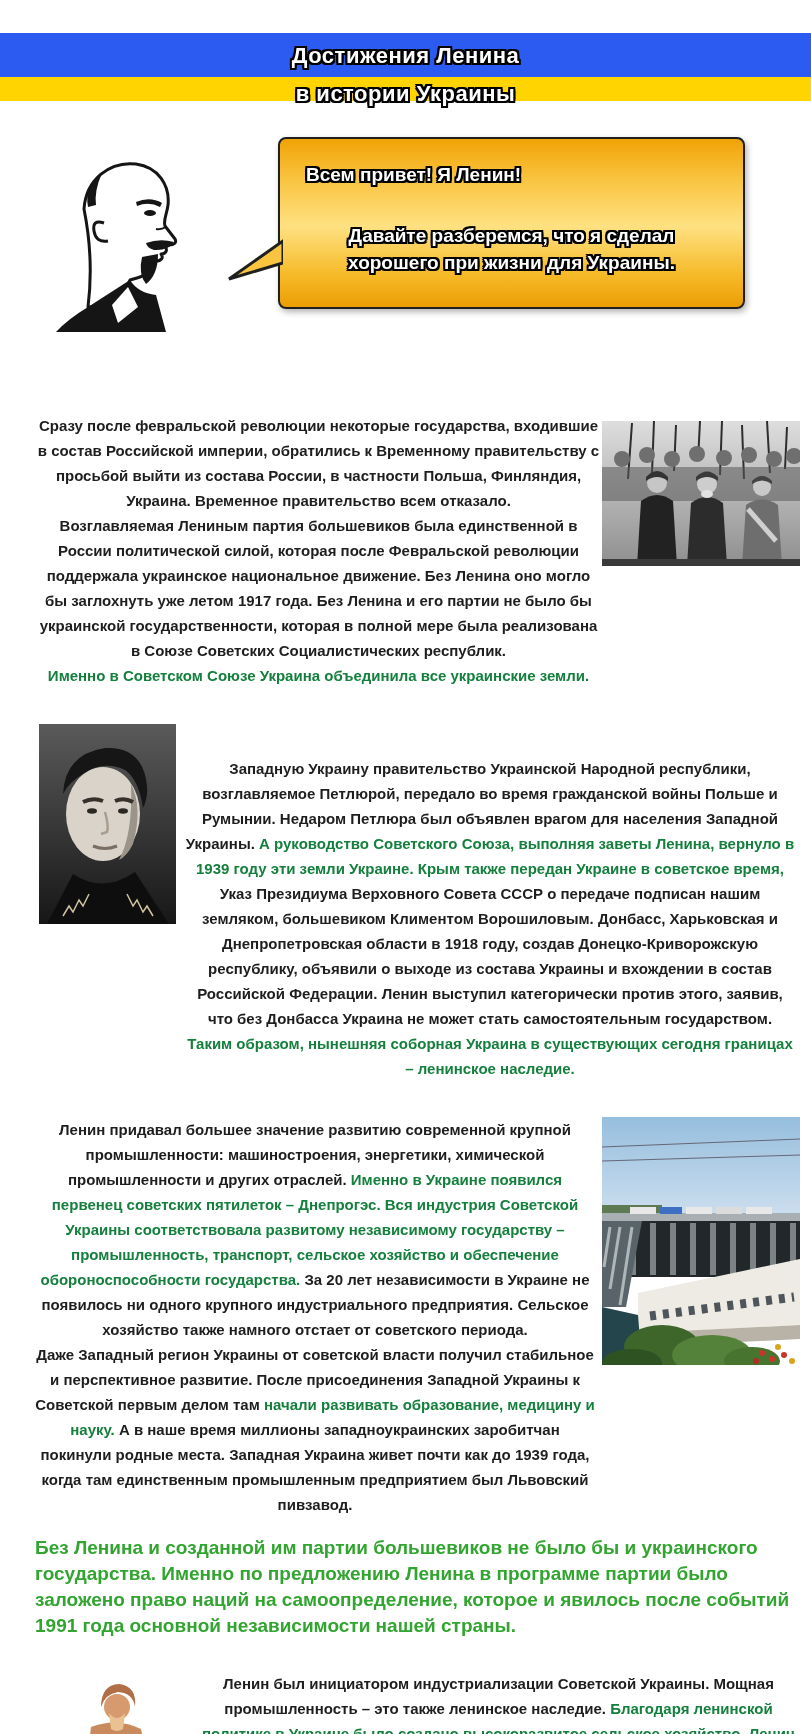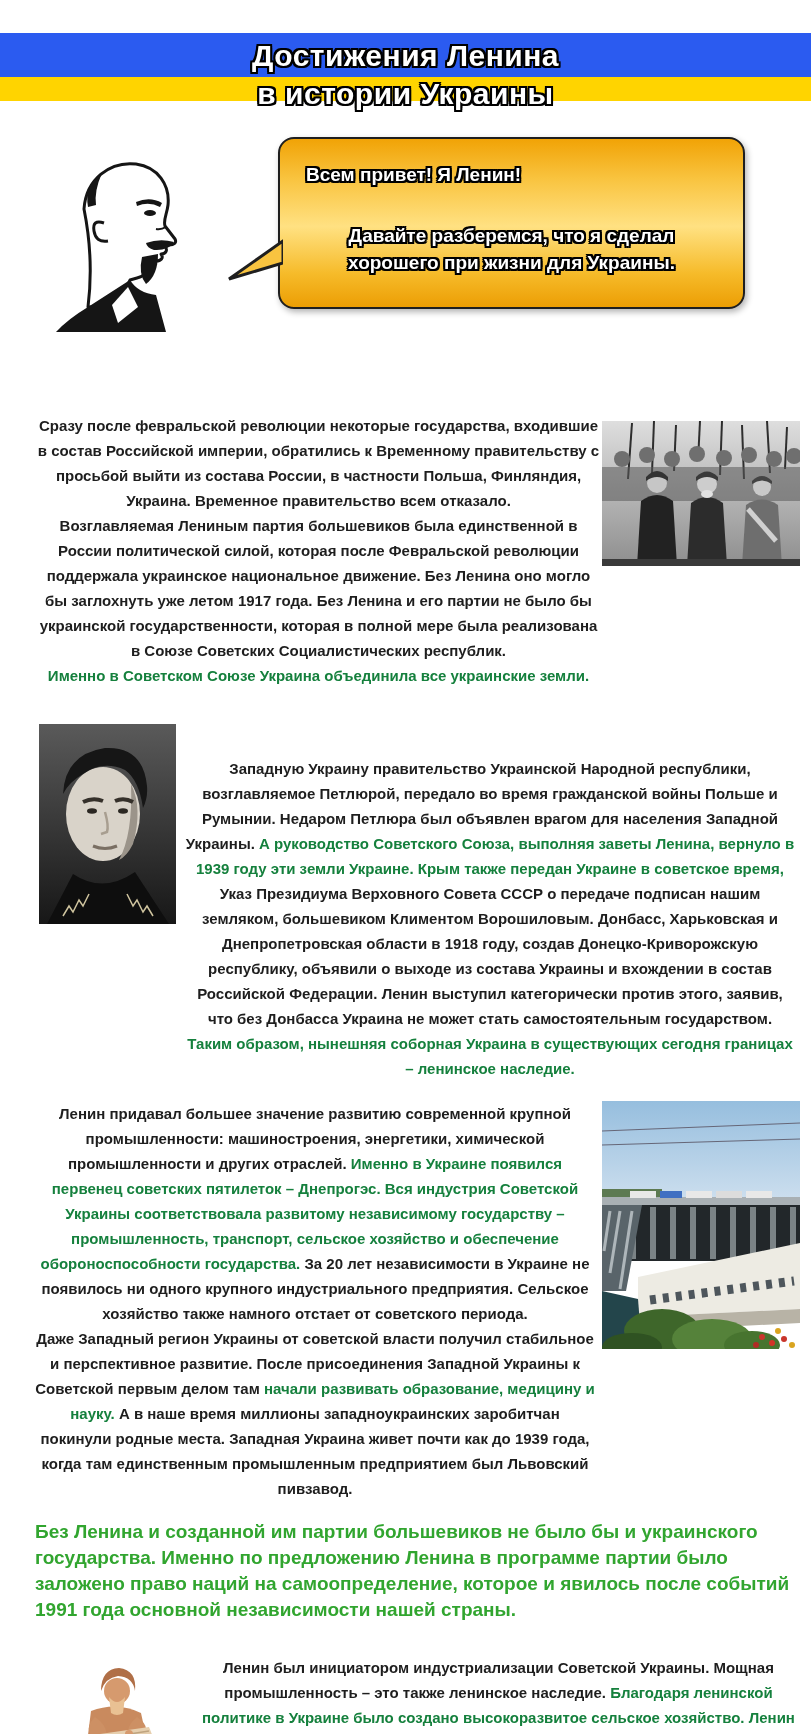--- a/index.html
+++ b/index.html
@@ -3,48 +3,48 @@
 <meta charset="utf-8">
 <style>
   html,body{margin:0;padding:0;background:#fff;}
   .page{position:relative;width:811px;height:1734px;background:#fff;overflow:hidden;
         font-family:"Liberation Sans",sans-serif;}
   
   .flag-header{margin-top:33px;}
   .band{width:100%;text-align:center;}
   .band-blue{height:44px;background:#2b5bf0;}
   .band-yellow{height:24px;background:#ffd400;}
-  .flag-title{color:#fff;font-weight:bold;font-size:30px;letter-spacing:.5px;
+  .flag-title{color:#fff;font-weight:bold;font-size:22px;letter-spacing:.5px;
     text-shadow:-2px -2px 0 #000,0 -2px 0 #000,2px -2px 0 #000,-2px 0 0 #000,
                  2px 0 0 #000,-2px 2px 0 #000,0 2px 0 #000,2px 2px 0 #000;}
   .band-blue .flag-title{line-height:46px;}
   .band-yellow .flag-title{line-height:34px;}
   
   .hero{position:relative;height:235px;}
   .lenin{position:absolute;left:48px;top:46px;}
   .bubble{position:absolute;left:278px;top:36px;width:467px;height:172px;box-sizing:border-box;
-    padding:22px 26px 0 26px;border:2px solid #1f1f1f;border-radius:16px;
+    padding:22px 26px 0 26px;border:2px solid #1f1f1f;border-radius:8px;
     background:linear-gradient(180deg,#f1a306 0%,#f9c440 24%,#ffe182 52%,#f6bb2a 80%,#ec9e04 100%);
     box-shadow:2px 3px 6px rgba(0,0,0,.3);}
   .bubble p{margin:0;color:#fff;font-weight:bold;font-size:19px;line-height:27px;
     text-shadow:-2px -2px 0 #000,0 -2px 0 #000,2px -2px 0 #000,-2px 0 0 #000,
                  2px 0 0 #000,-2px 2px 0 #000,0 2px 0 #000,2px 2px 0 #000;}
   .bubble p + p{margin-top:34px;text-align:center;}
   .tail{position:absolute;left:-53px;top:98px;}
   
   .row{display:flex;margin:0 11px 0 35px;}
   .para{margin:0;font-weight:bold;font-size:15px;line-height:25px;color:#1e1e1e;white-space:pre-line;text-align:center;}
   .red{color:#15803d;}
   .row-intro{margin-top:77px;}
   .row-intro .para{width:578px;}
   .row-intro .photo{margin-left:auto;margin-top:8px;flex:0 0 auto;}
   .row-petliura{margin-top:24px;}
   .row-petliura .photo{flex:0 0 auto;margin:12px 0 0 4px;}
   .row-petliura .para{margin-left:8px;width:612px;margin-top:44px;}
-  .row-industry{margin-top:20px;}
+  .row-industry{margin-top:36px;}
   .row-industry .para{width:560px;}
   .row-industry .photo{margin-left:auto;flex:0 0 auto;}
   .green-para{margin:18px 11px 0 35px;font-weight:bold;font-size:19px;line-height:26px;
     color:#31a52f;white-space:pre-line;}
   .row-legacy{margin-top:32px;}
   .row-legacy .photo{flex:0 0 auto;margin-left:10px;}
   .row-legacy .para{margin-left:12px;width:610px;}
 </style>
 </head>
 <body>

